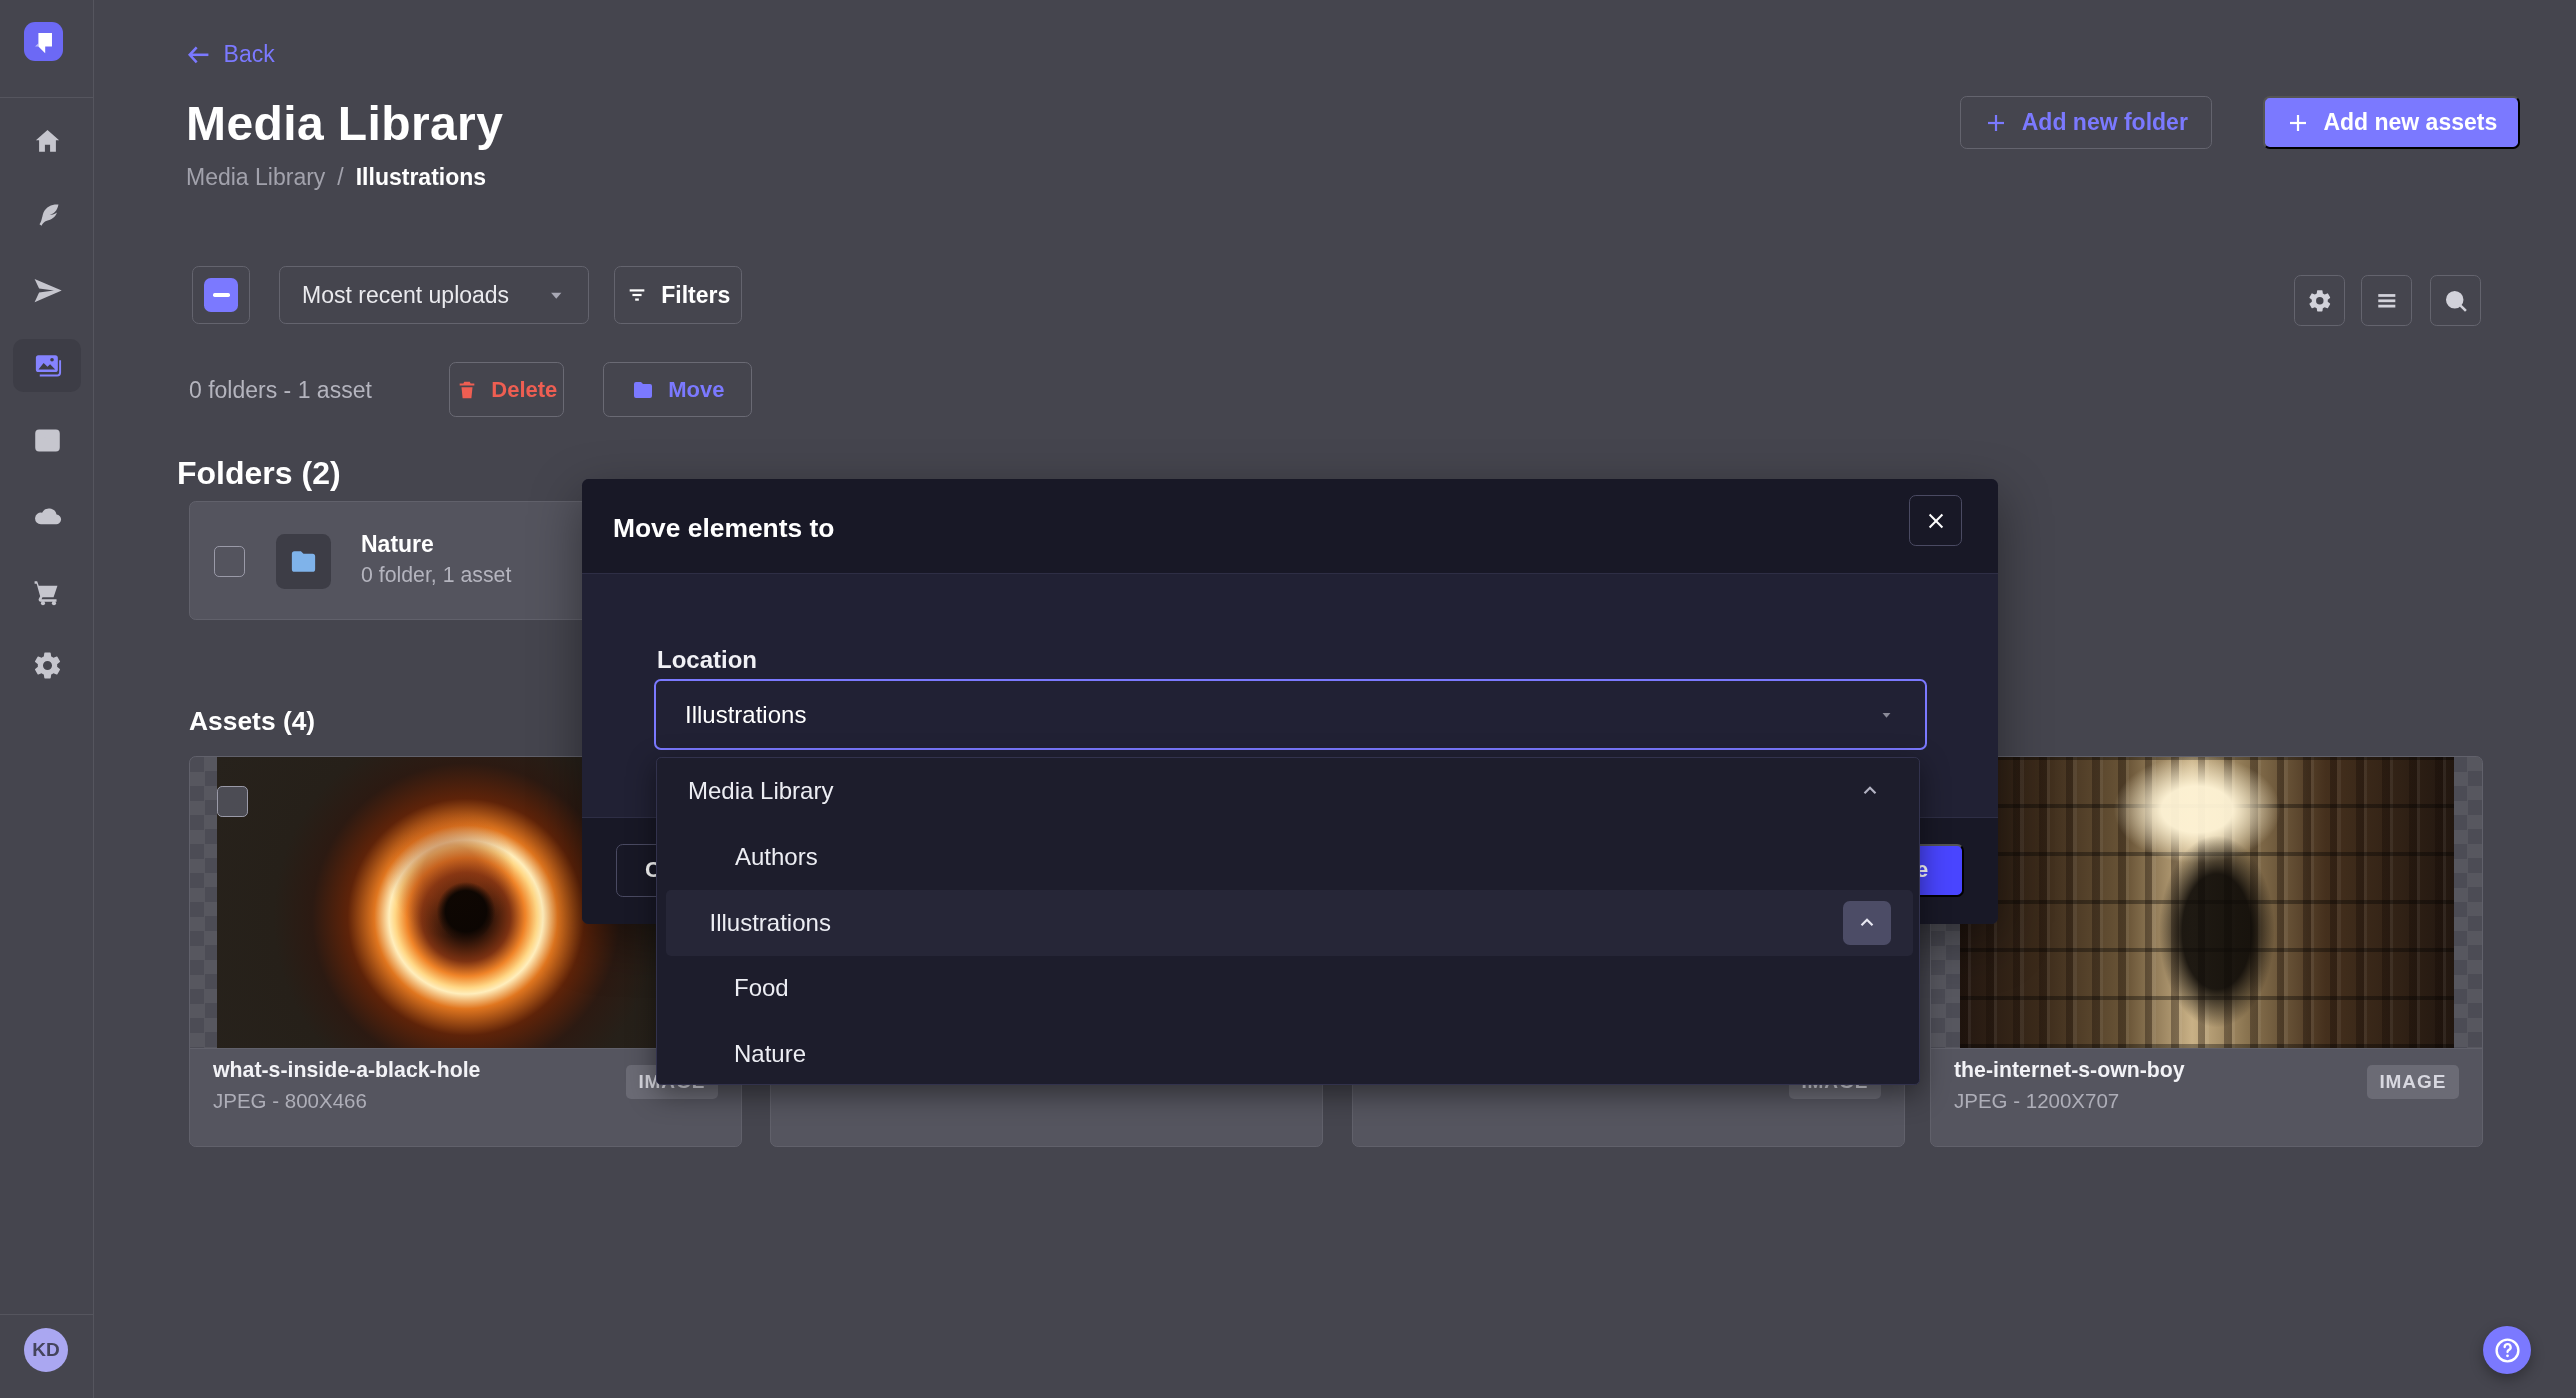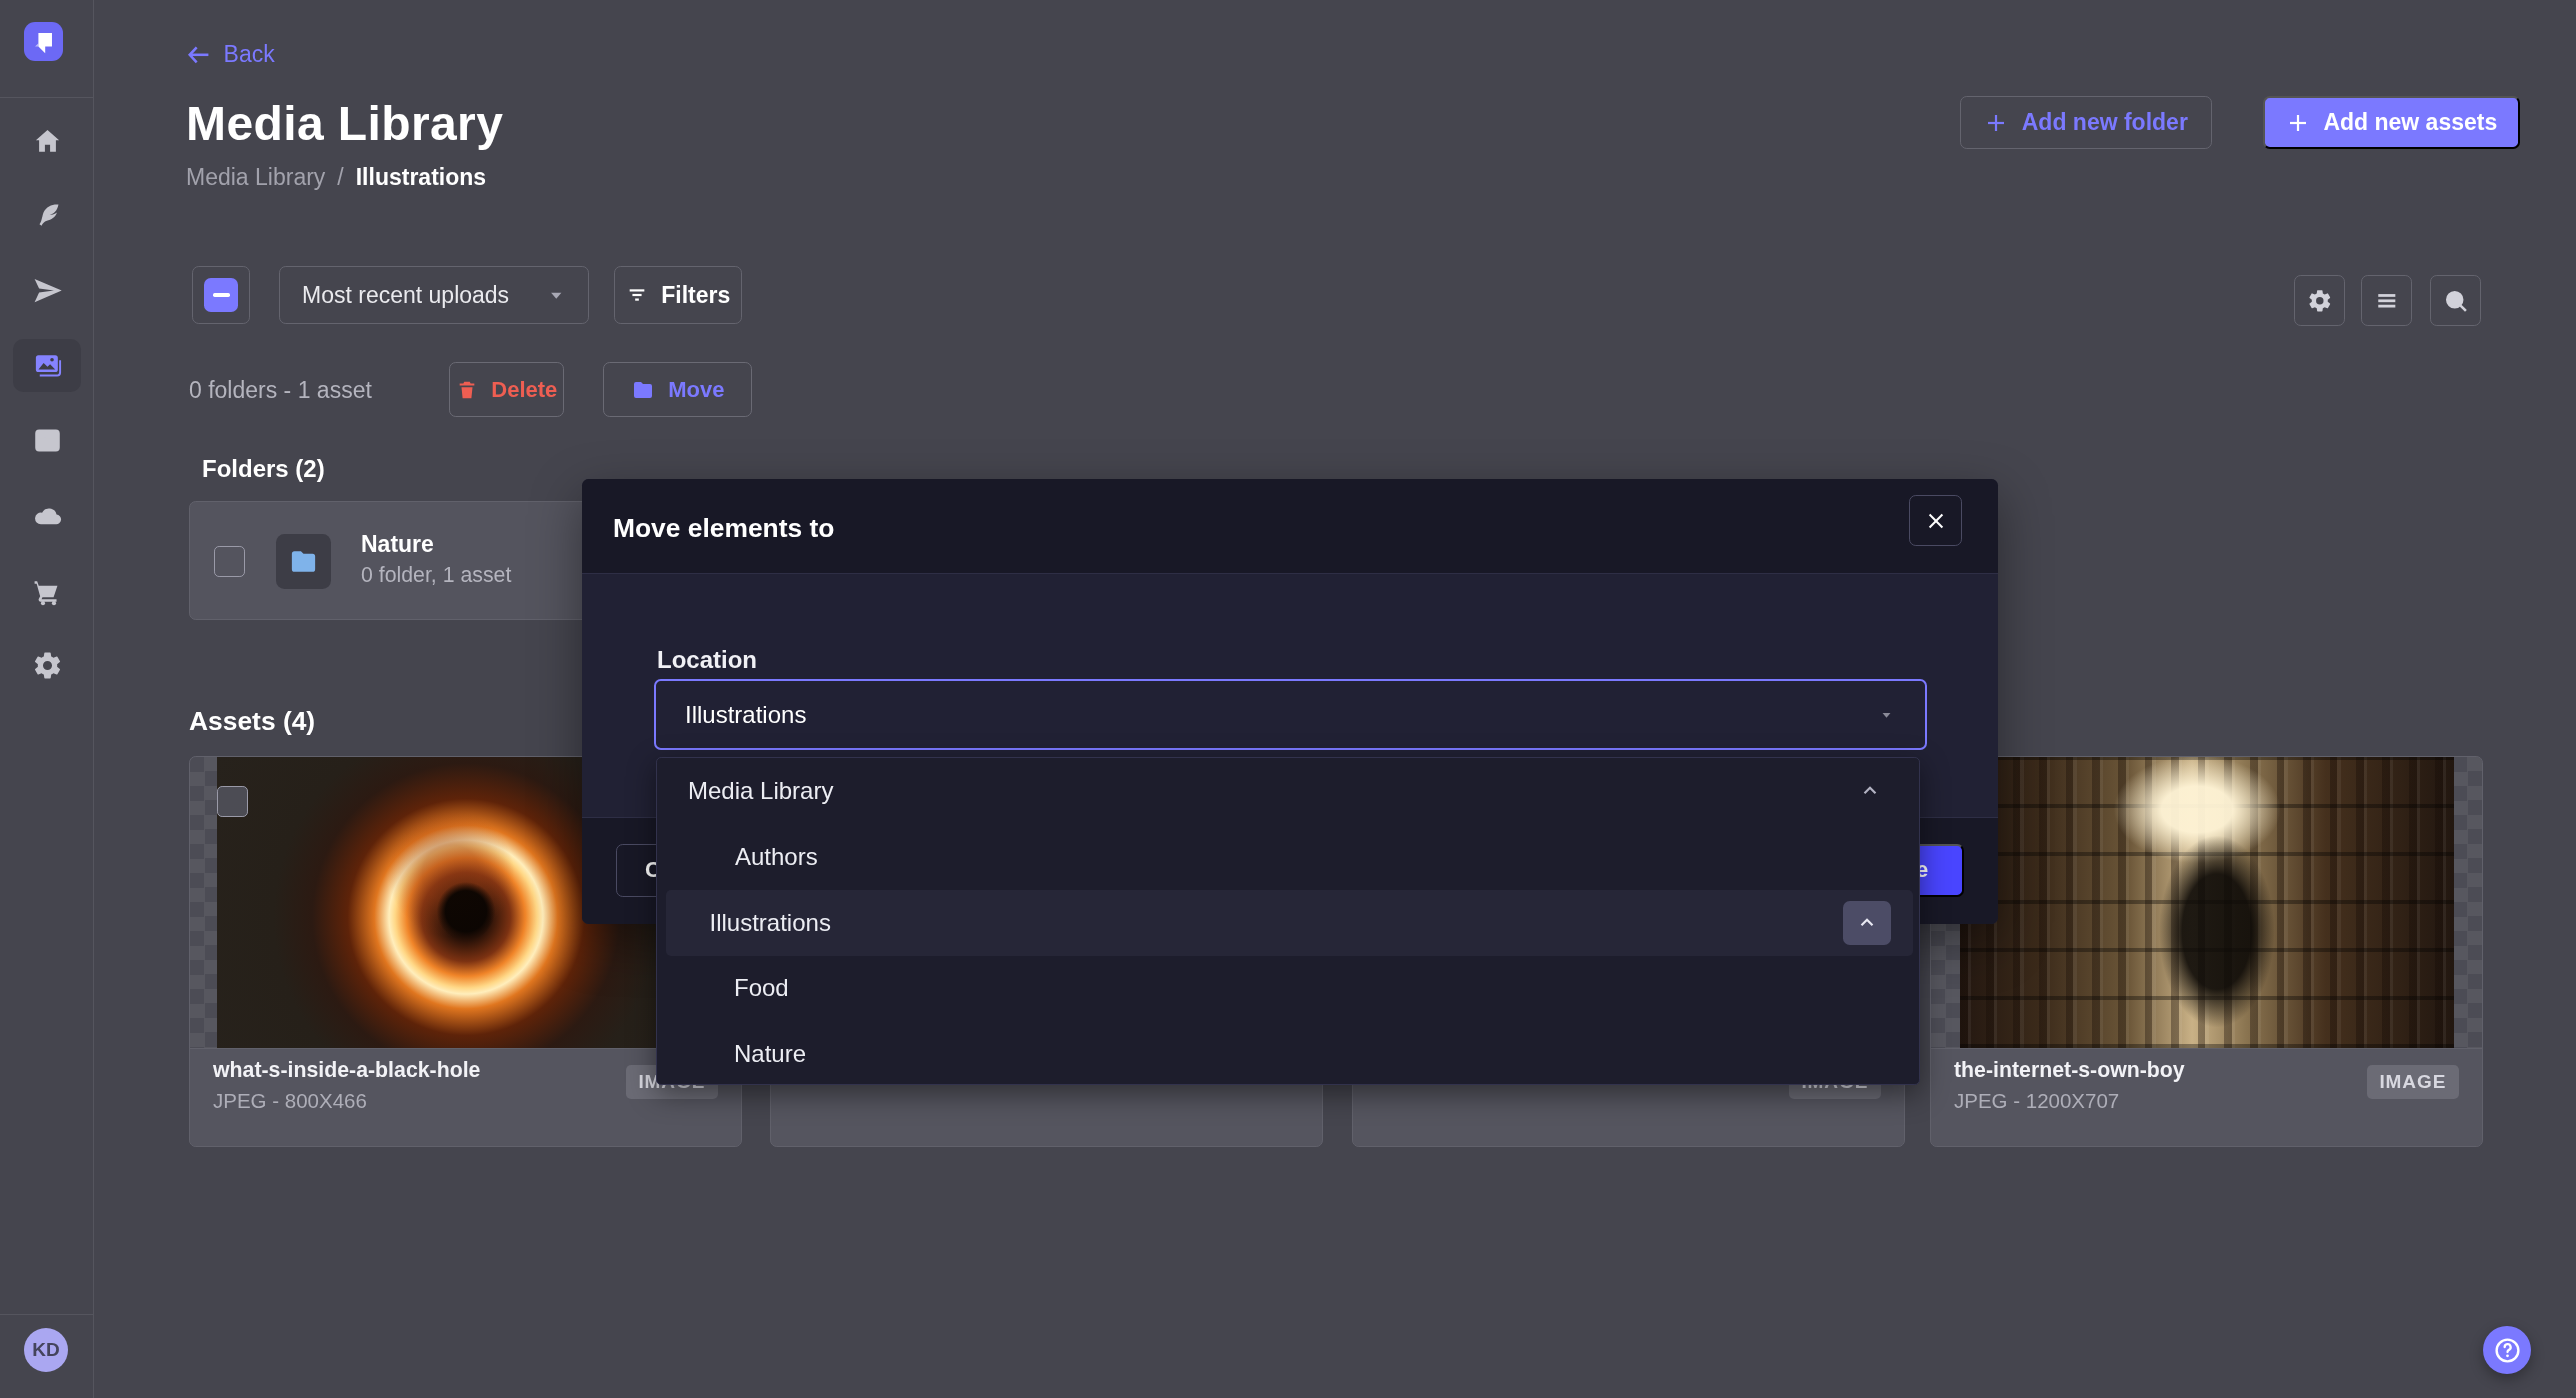--- a/index.html
+++ b/index.html
@@ -59,21 +59,21 @@
   .icon-btn svg { width:25.6px; height:25.6px; fill:#d2d2da; stroke:#d2d2da; }
 
   
   #bulk-text { position:absolute; left:189px; top:377px; font-size:23px; color:#b4b4be; }
   #btn-delete { position:absolute; left:449px; top:362px; width:115px; height:55px;
     border:0.9px solid #6a6a74; color:#ee5e52; background:transparent; font-size:22px; }
   #btn-move { position:absolute; left:603px; top:362px; width:149px; height:55px;
     border:0.9px solid #6a6a74; color:#7b79ff; background:transparent; font-size:22px; }
 
   
-  #folders-heading { position:absolute; left:202px; top:455px; font-size:24px; font-weight:600; }
+  #folders-heading { position:absolute; left:177px; top:455px; font-size:32px; font-weight:600; }
   #folder-card { position:absolute; left:189px; top:501px; width:553px; height:119px;
     background:#54545e; border:0.9px solid #61616b; border-radius:6.8px; }
   .checkbox { width:31px; height:31px; border:1.7px solid #9a9aa8; border-radius:5.1px; cursor:pointer; }
   #folder-card .checkbox { position:absolute; left:24px; top:44px; }
   #folder-tile { position:absolute; left:86px; top:32px; width:55px; height:55px;
     background:#3d3d46; border-radius:8.5px; display:flex; align-items:center; justify-content:center; }
   #folder-title { position:absolute; left:171px; top:29px; font-size:23px; font-weight:600; }
   #folder-sub { position:absolute; left:171px; top:61px; font-size:21.3px; color:#b4b4be; }
 
   

